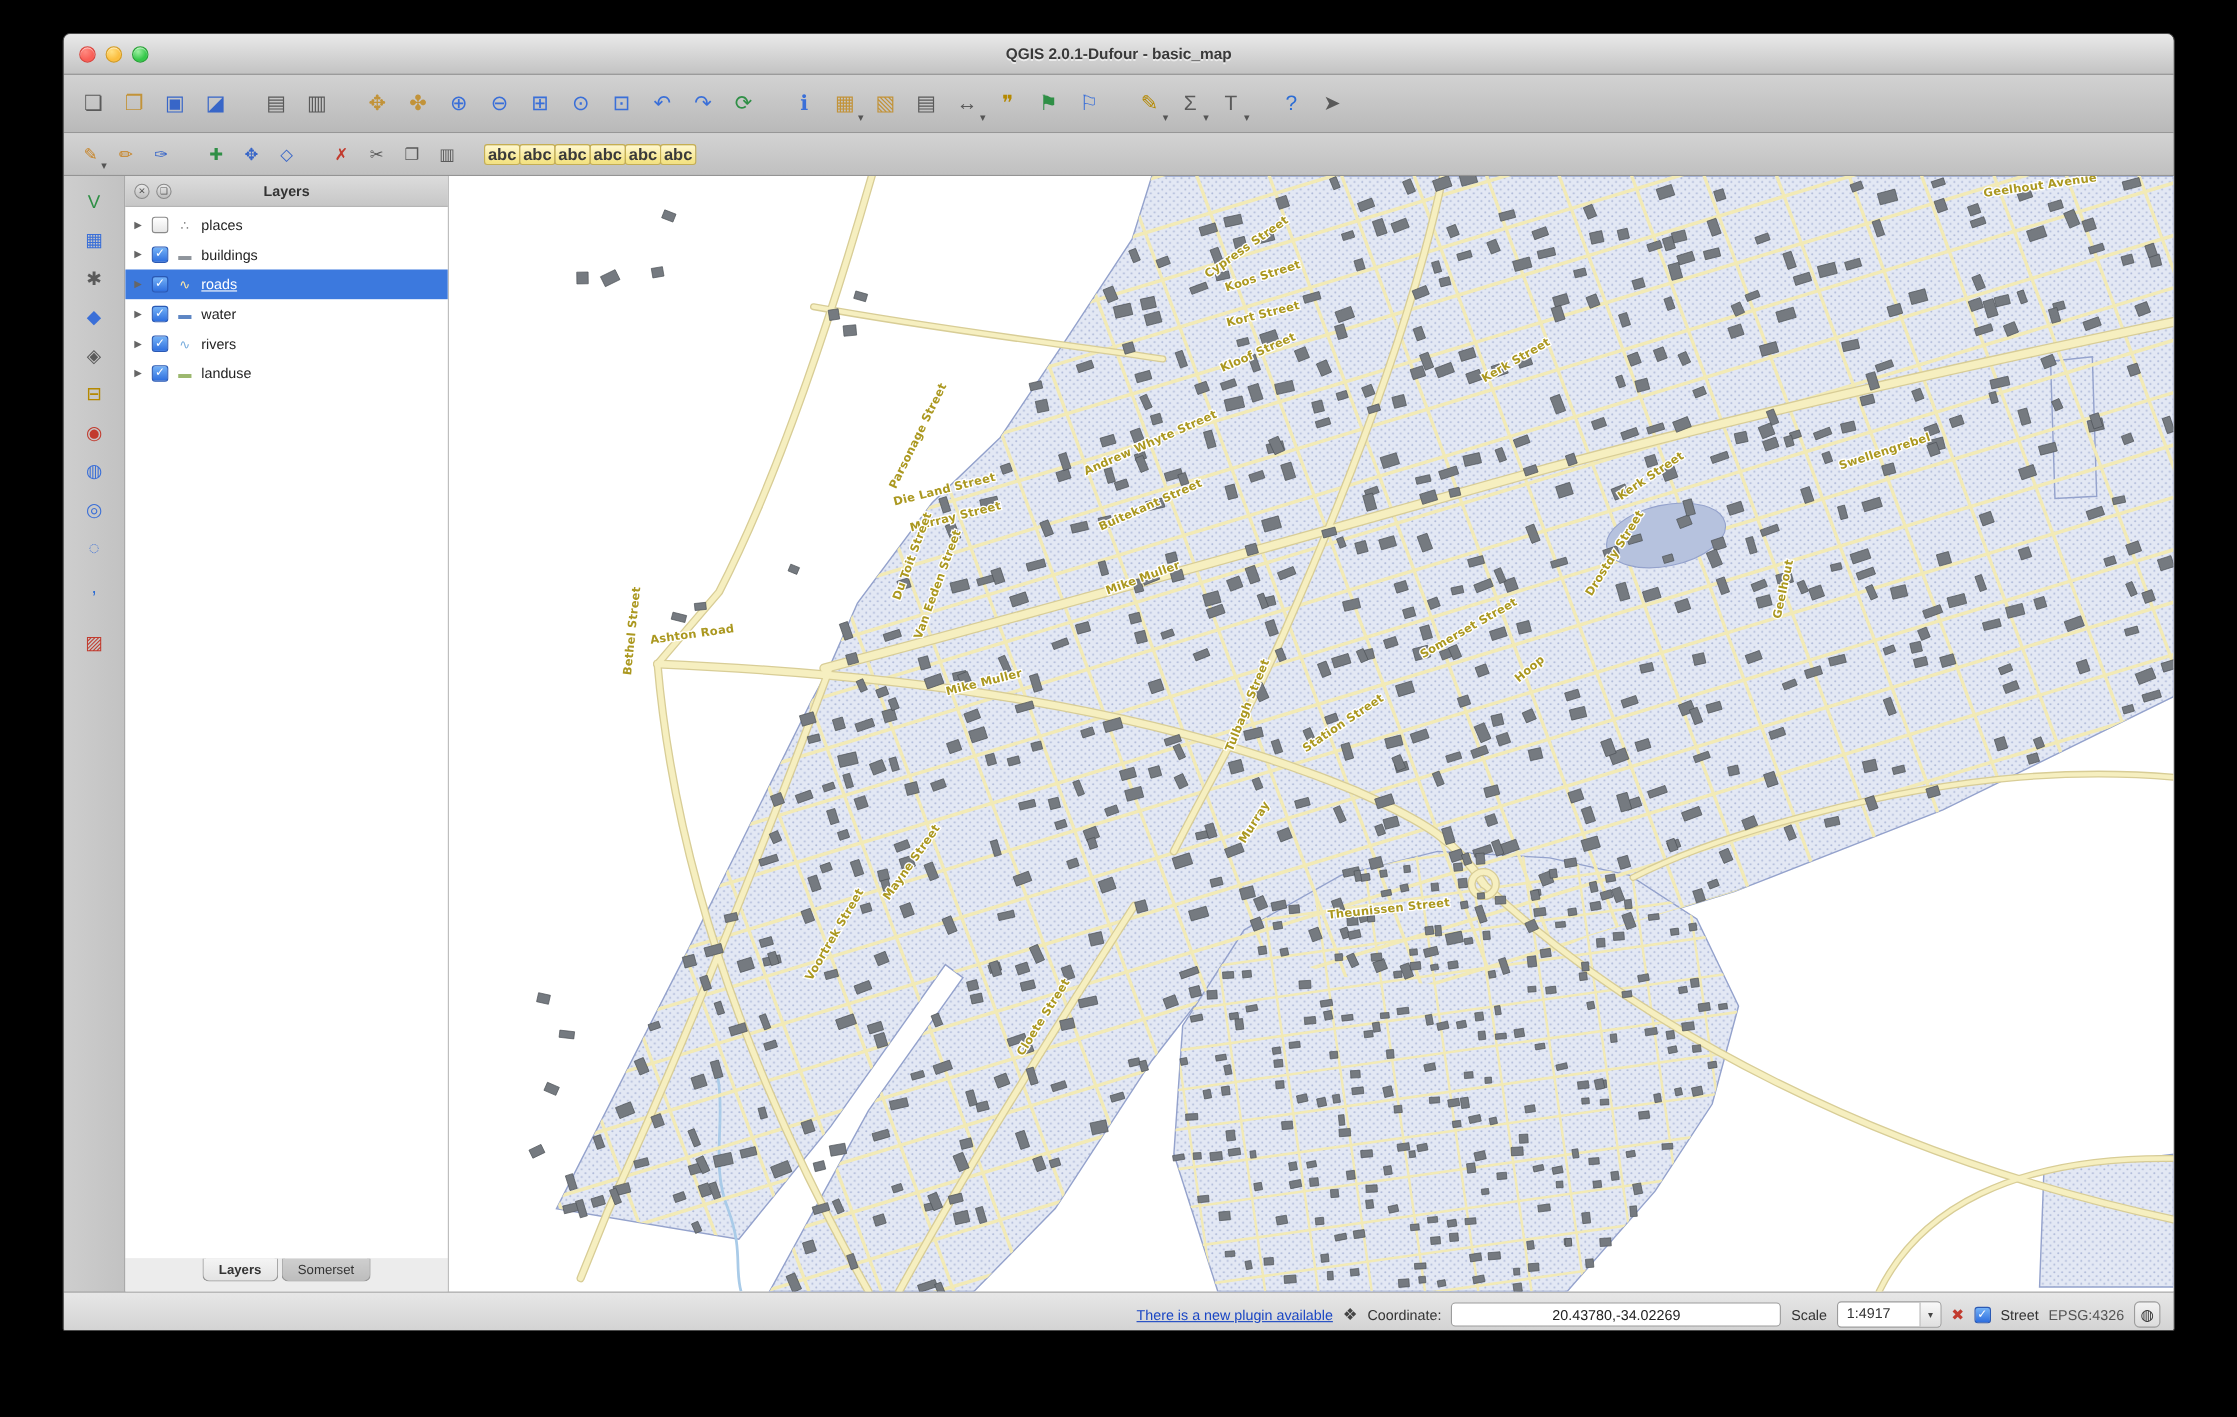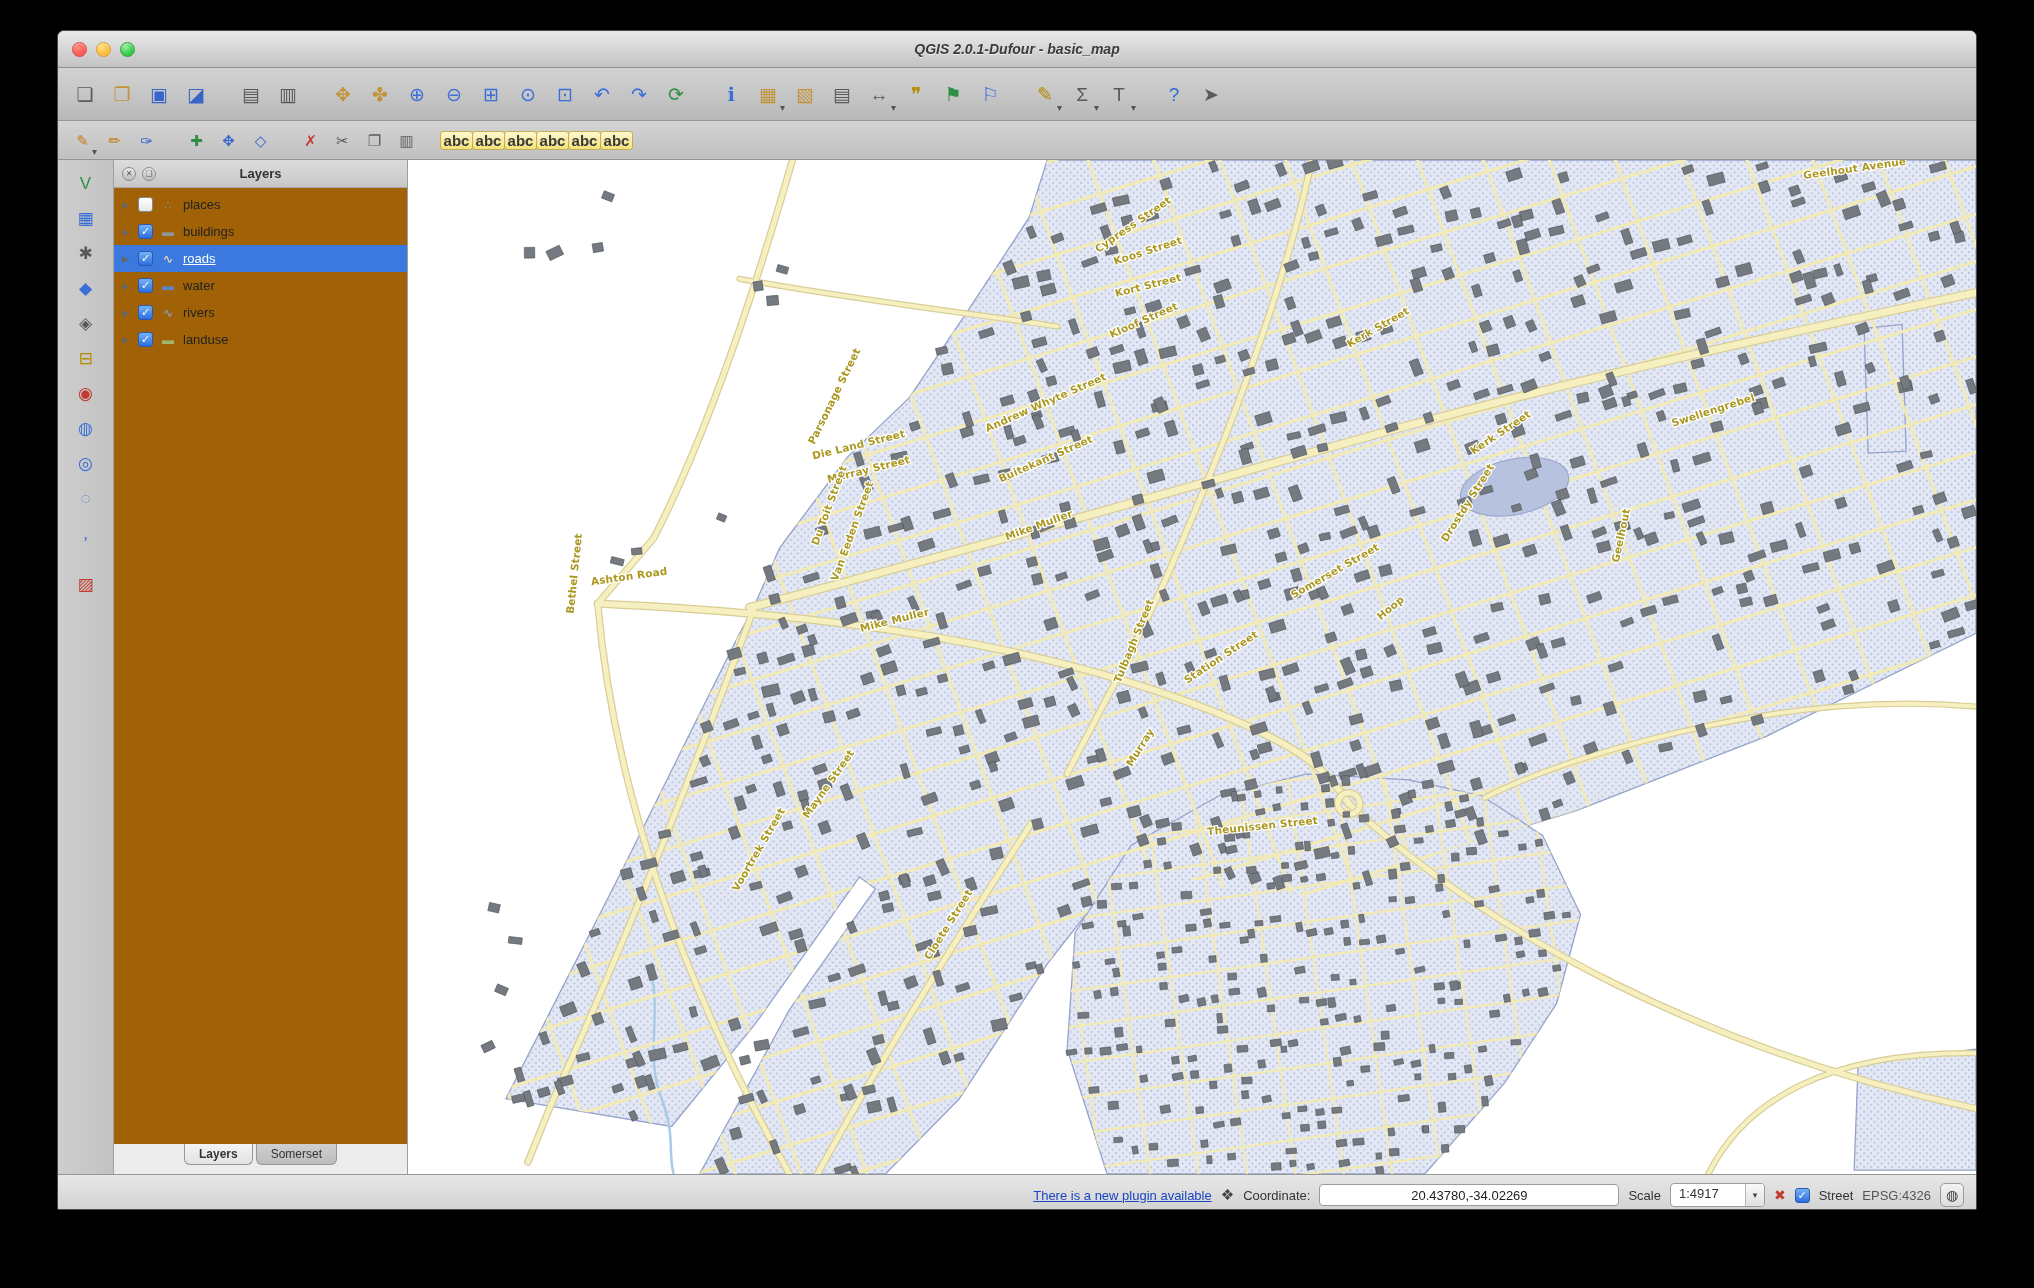--- a/index.html
+++ b/index.html
@@ -3,21 +3,21 @@
 <meta charset="utf-8">
 <style>
   html,body{margin:0;padding:0;width:2034px;height:1288px;background:#000;overflow:hidden;
     font-family:"Liberation Sans","DejaVu Sans",sans-serif;-webkit-font-smoothing:antialiased;}
   .desktop{position:relative;width:2034px;height:1288px;background:#000;}
   .window{position:absolute;left:57px;top:30px;width:1920px;height:1180px;border-radius:7px 7px 2px 2px;
     overflow:hidden;box-shadow:0 22px 70px rgba(0,0,0,.7);background:#c9c9c9;border:1px solid #4a4a4a;box-sizing:border-box;}
 
   
   .titlebar{height:36px;background:linear-gradient(#e9e9e9,#c3c3c3);border-bottom:1px solid #8f8f8f;
-    display:flex;align-items:center;position:relative;font-style:italic;}
+    display:flex;align-items:center;position:relative;}
   .traffic-lights{position:absolute;left:14px;top:0;bottom:0;display:flex;align-items:center;gap:9px;}
   .tl{width:15px;height:15px;border-radius:50%;box-sizing:border-box;box-shadow:inset 0 1px 1px rgba(255,255,255,.6);}
   .tl.red{background:radial-gradient(circle at 35% 30%,#ff8a80,#f95f57 60%);border:1px solid #d9453e;}
   .tl.yellow{background:radial-gradient(circle at 35% 30%,#ffe082,#fbbe3f 60%);border:1px solid #d49c23;}
   .tl.green{background:radial-gradient(circle at 35% 30%,#9cf0a0,#35c84a 60%);border:1px solid #29a237;}
   .win-title{position:absolute;left:0;right:0;text-align:center;font-size:14px;font-weight:bold;color:#3a3a3a;
     text-shadow:0 1px 0 rgba(255,255,255,.6);}
 
   
   .toolbar{display:flex;align-items:center;padding:0 10px;gap:3px;}
@@ -42,21 +42,21 @@
   .side-toolbar .tbtn.gap{margin-left:0;margin-top:16px;}
 
   
   .layers-dock{width:294px;background:#ececec;border-right:1px solid #9e9e9e;display:flex;flex-direction:column;flex:0 0 auto;box-sizing:border-box;}
   .dock-title{height:27px;background:linear-gradient(#dcdcdc,#c7c7c7);border-bottom:1px solid #a7a7a7;
     display:flex;align-items:center;position:relative;}
   .dock-title-text{position:absolute;left:0;right:0;text-align:center;font-size:13px;font-weight:bold;color:#333;}
   .dock-btns{position:absolute;left:8px;display:flex;gap:6px;}
   .dock-btn{width:14px;height:14px;border-radius:50%;background:linear-gradient(#e9e9e9,#bdbdbd);
     border:1px solid #8a8a8a;display:flex;align-items:center;justify-content:center;font-size:8px;color:#555;box-sizing:border-box;}
-  .layer-list{flex:1;background:#a16207;padding-top:3px;}
+  .layer-list{flex:1;background:#ffffff;padding-top:3px;}
   .layer-row{height:27px;display:flex;align-items:center;gap:6px;padding-left:8px;font-size:13px;color:#222;}
   .layer-row.selected{background:#3c79de;}
   .layer-row.selected .layer-name{color:#fff;font-weight:normal;text-decoration:underline;}
   .expand-arrow{width:10px;color:#666;font-size:9px;}
   .expand-arrow::before{content:"▶";}
   .checkbox{width:15px;height:15px;border:1px solid #8a8a8a;border-radius:3px;background:linear-gradient(#fff,#e6e6e6);
     display:flex;align-items:center;justify-content:center;box-sizing:border-box;flex:0 0 auto;}
   .checkbox.checked{background:linear-gradient(#74b2f7,#2e6ede);border-color:#2a59b4;}
   .checkbox.checked::after{content:"✓";color:#fff;font-size:11px;font-weight:bold;line-height:1;}
   .geom-icon{width:18px;text-align:center;font-size:12px;line-height:1;}

